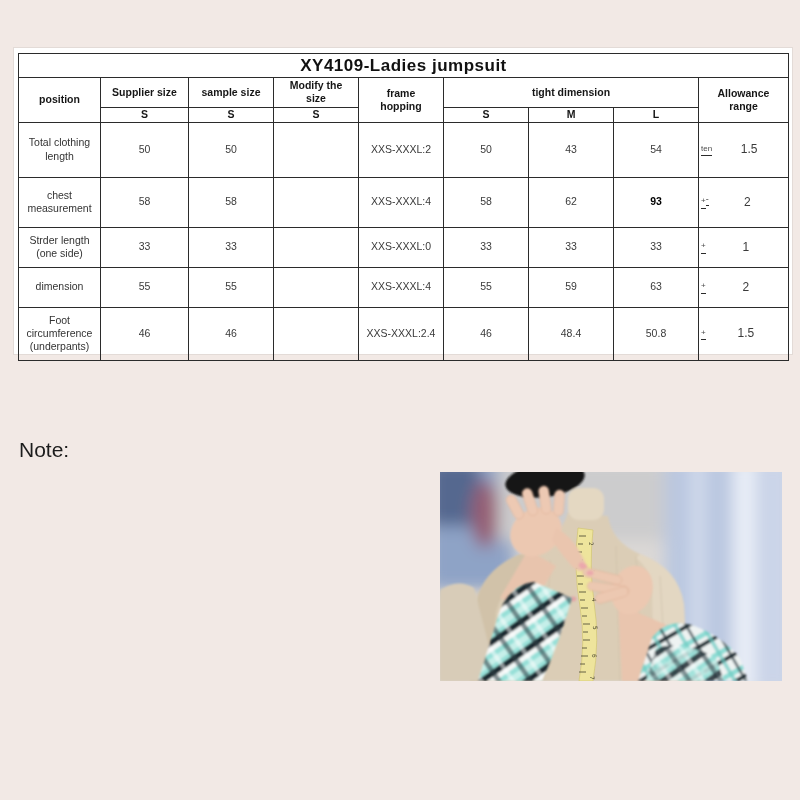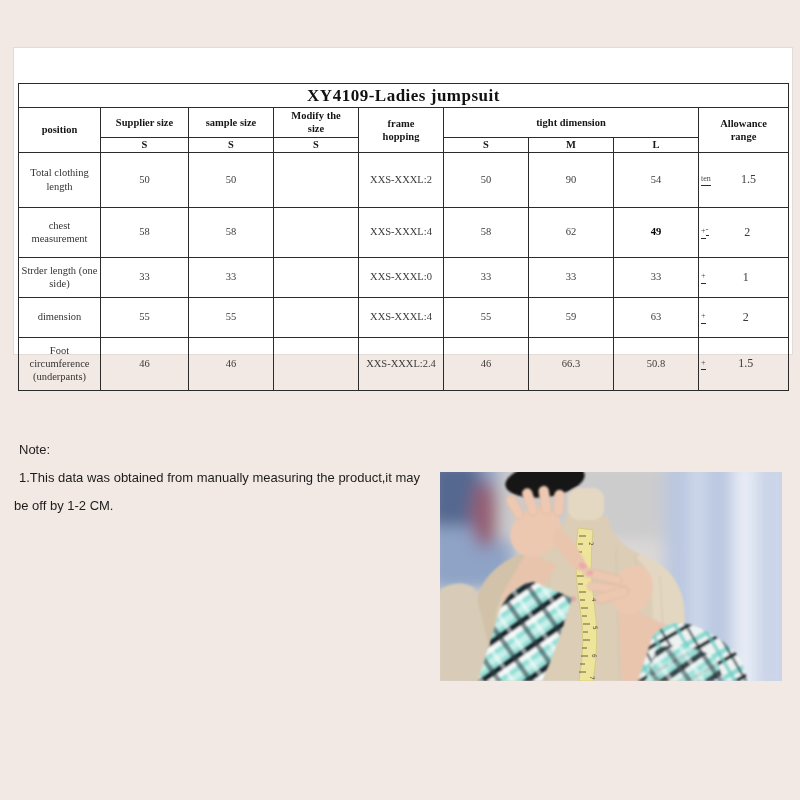--- a/index.html
+++ b/index.html
@@ -9,23 +9,22 @@
     font-family:"Liberation Sans", sans-serif;
   }
   
   .panel{
     position:absolute;left:13px;top:47px;width:780px;height:308px;
     background:#ffffff;border:1px solid #e3dbd7;box-sizing:border-box;
   }
   table.size-chart{
     position:absolute;left:4px;top:5px;
     border-collapse:collapse;table-layout:fixed;
-    font-family:Liberation Serif, serif;
+    font-family:Liberation Sans, sans-serif;
     color:#3a3a3a;
-    margin-top:30px;
   }
   table.size-chart td{
     border:1px solid #2b2b2b;
     text-align:center;vertical-align:middle;
     padding:1px 2px;font-size:10.5px;line-height:1.25;
     word-wrap:break-word;overflow:hidden;
   }
   tr.title-row td{
     font-size:17px;font-weight:bold;color:#111;
     padding:1px 0;letter-spacing:0.5px;
@@ -55,21 +54,21 @@
   tr.hdr1{height:27px;}
   tr.hdr2{height:15px;}
   tr.r0{height:55px;}
   tr.r1{height:50px;}
   tr.r2{height:40px;}
   tr.r3{height:40px;}
   tr.r4{height:53px;}
   
   .notes{
     position:absolute;left:14px;top:436px;width:412px;
-    font-size:13px;line-height:28px;color:#1c1c1c;
+    font-size:21px;line-height:28px;color:#1c1c1c;
   }
   .notes .note-heading{margin:0;}
   .notes p{margin:0 0 27px 0;text-indent:5px;}
   
   .photo{
     position:absolute;left:440px;top:472px;width:342px;height:209px;
     overflow:hidden;
   }
   .photo svg{display:block;}
 </style>
@@ -117,40 +116,40 @@
       <td>L</td>
     </tr>
 
     <tr class="r0">
       <td class="pos-cell">Total clothing length</td>
       <td>50</td>
       <td>50</td>
       <td></td>
       <td class="frame-cell">XXS-XXXL:2</td>
       <td>50</td>
-      <td>90</td>
+      <td>43</td>
       <td>54</td>
       <td class="allow-cell">
         <div class="allow">
           <div class="a-top">ten</div>
           <div class="a-mid"></div>
           <div class="a-bot">1.5</div>
         </div>
       </td>
     </tr>
 
     <tr class="r1">
       <td class="pos-cell">chest measurement</td>
       <td>58</td>
       <td>58</td>
       <td></td>
       <td class="frame-cell">XXS-XXXL:4</td>
       <td>58</td>
       <td>62</td>
-      <td class="bold-val">49</td>
+      <td class="bold-val">93</td>
       <td class="allow-cell">
         <div class="allow">
           <div class="a-top">+</div>
           <div class="a-mid">-</div>
           <div class="a-bot">2</div>
         </div>
       </td>
     </tr>
 
     <tr class="r2">
@@ -189,37 +188,36 @@
       </td>
     </tr>
 
     <tr class="r4">
       <td class="pos-cell">Foot circumference (underpants)</td>
       <td>46</td>
       <td>46</td>
       <td></td>
       <td class="frame-cell">XXS-XXXL:2.4</td>
       <td>46</td>
-      <td>66.3</td>
+      <td>48.4</td>
       <td>50.8</td>
       <td class="allow-cell">
         <div class="allow">
           <div class="a-top">+</div>
           <div class="a-mid"></div>
           <div class="a-bot">1.5</div>
         </div>
       </td>
     </tr>
   </tbody>
     </table>
 </div>
 
 <div class="notes">
   <p class="note-heading">Note:</p>
-  <p>1.This data was obtained from manually measuring the product,it may be off by 1-2 CM.</p>
 </div>
 
 <div class="photo">
   <svg width="342" height="209" viewBox="0 0 342 209" xmlns="http://www.w3.org/2000/svg">
     <defs>
       <filter id="b8" x="-30%" y="-30%" width="160%" height="160%">
           <feGaussianBlur stdDeviation="8"></feGaussianBlur>
         </filter>
       <filter id="b4" x="-30%" y="-30%" width="160%" height="160%">
           <feGaussianBlur stdDeviation="4"></feGaussianBlur>

